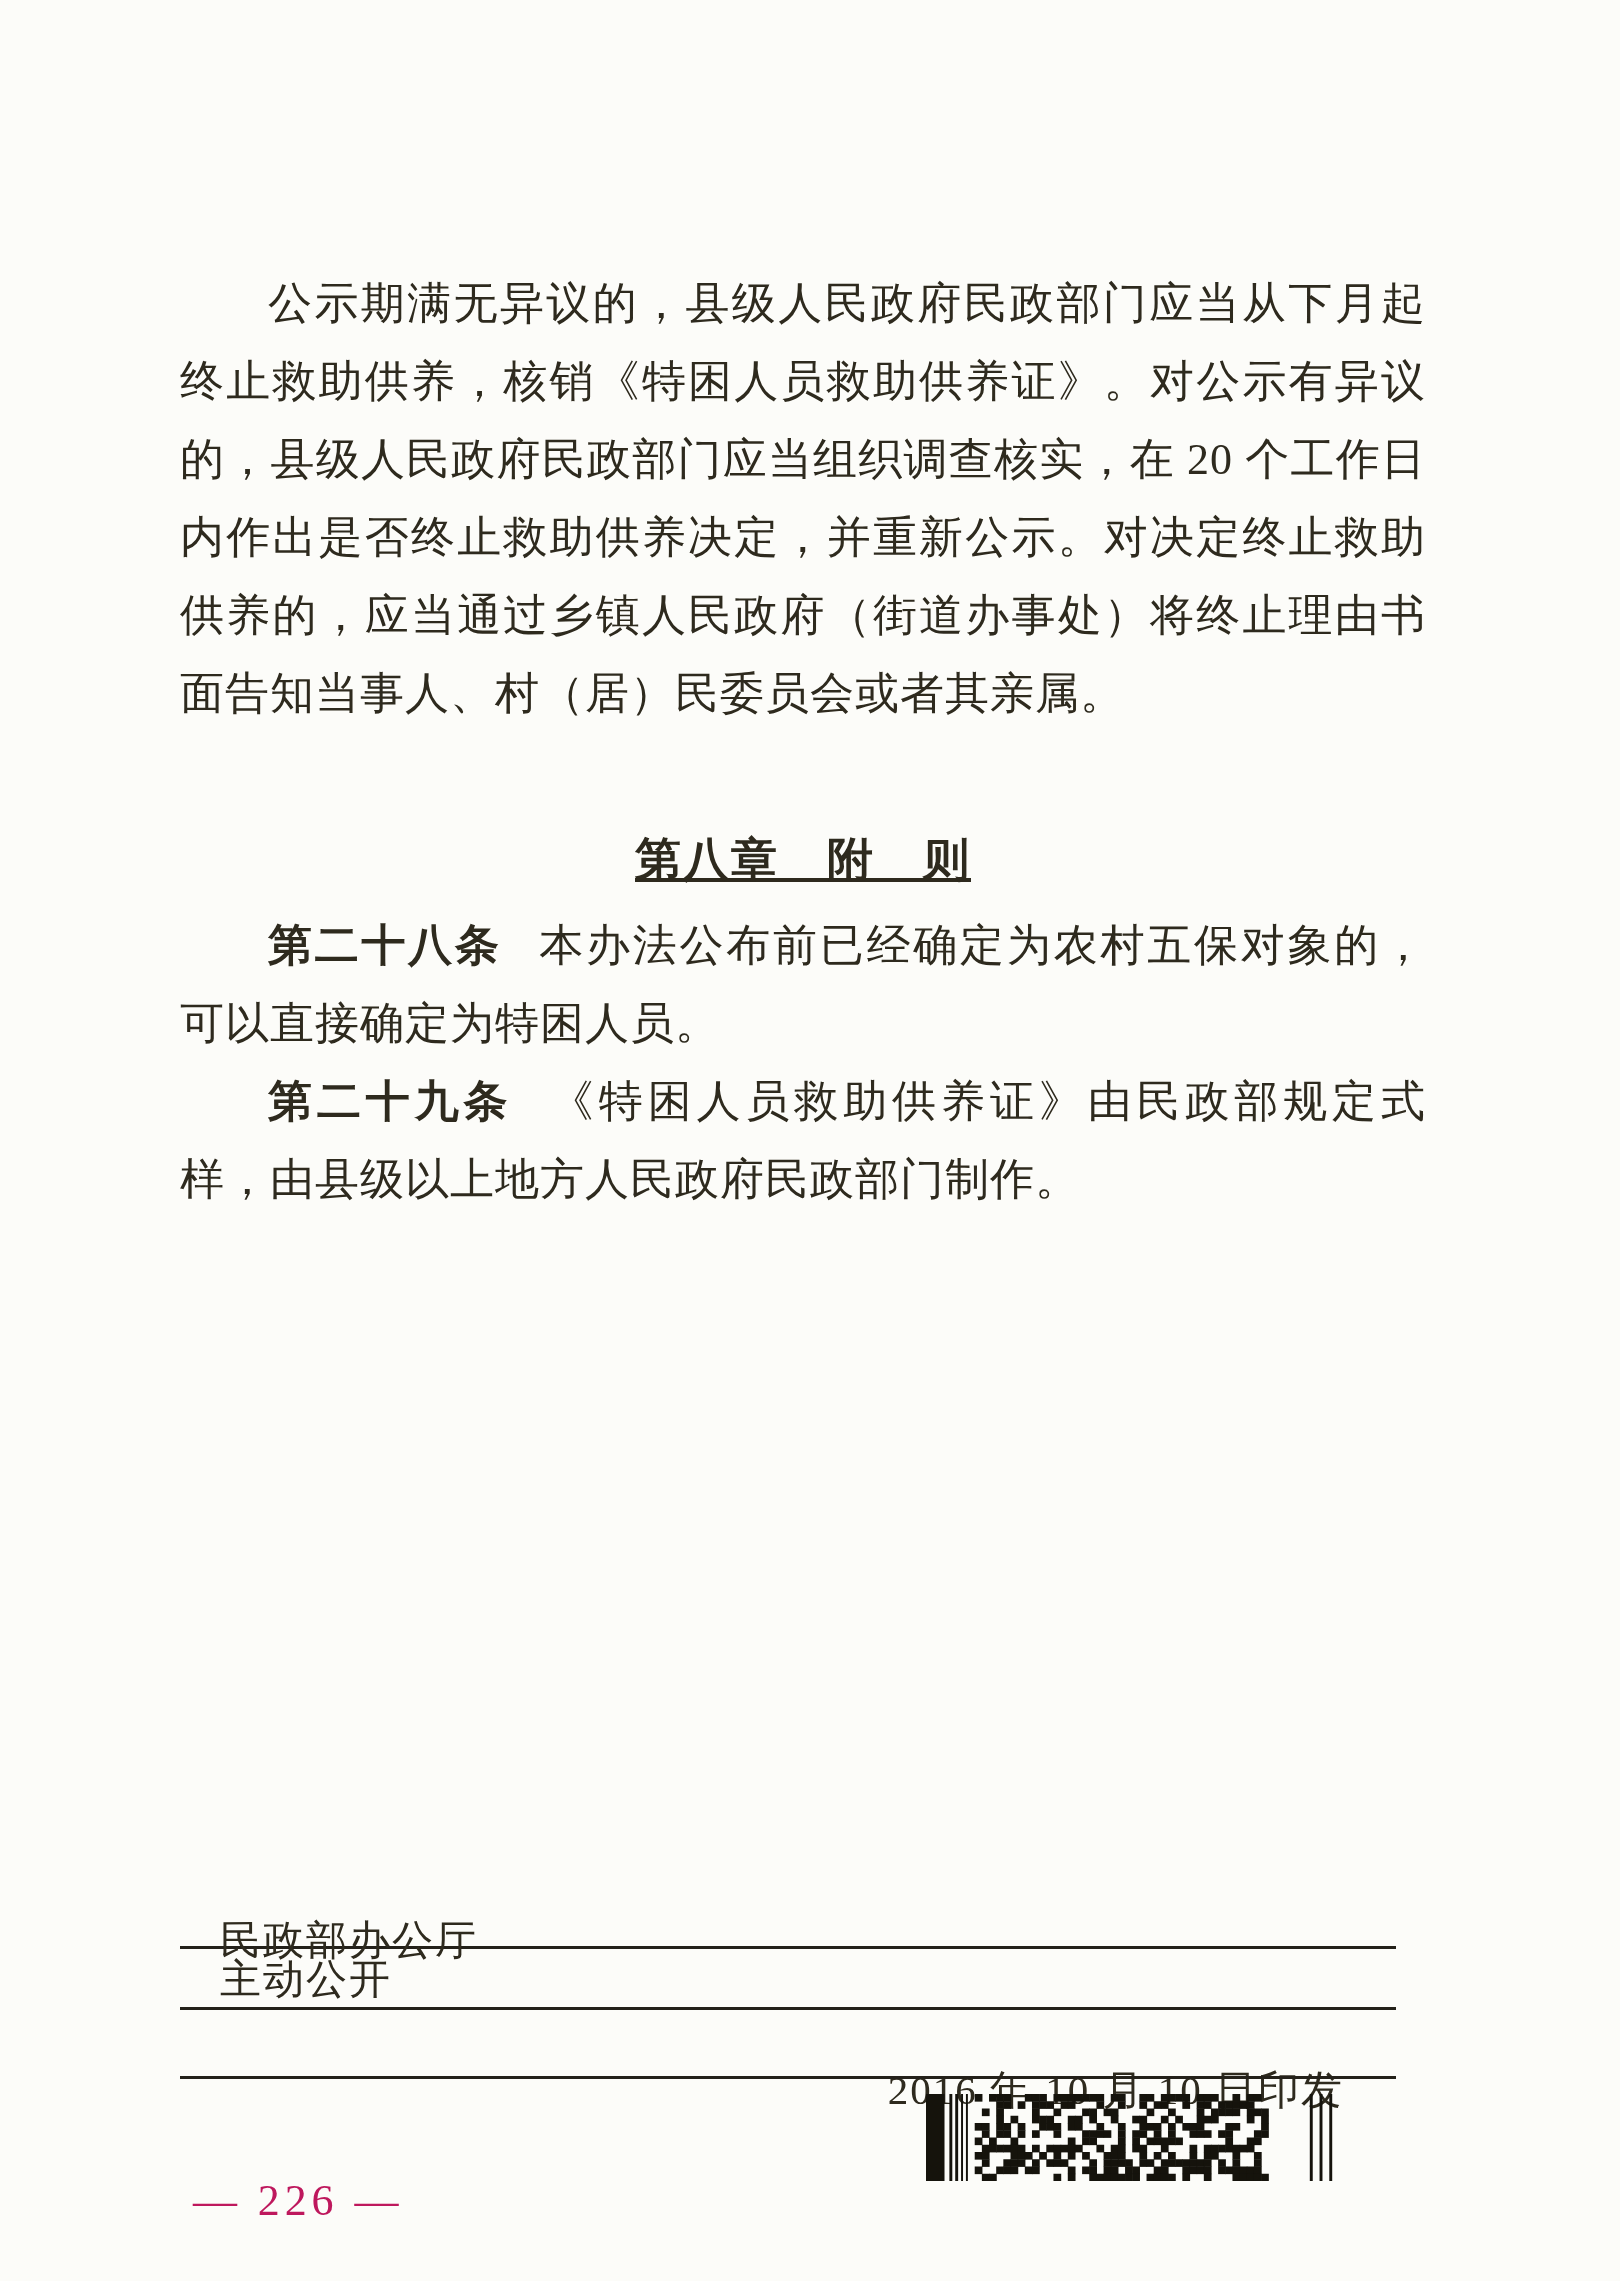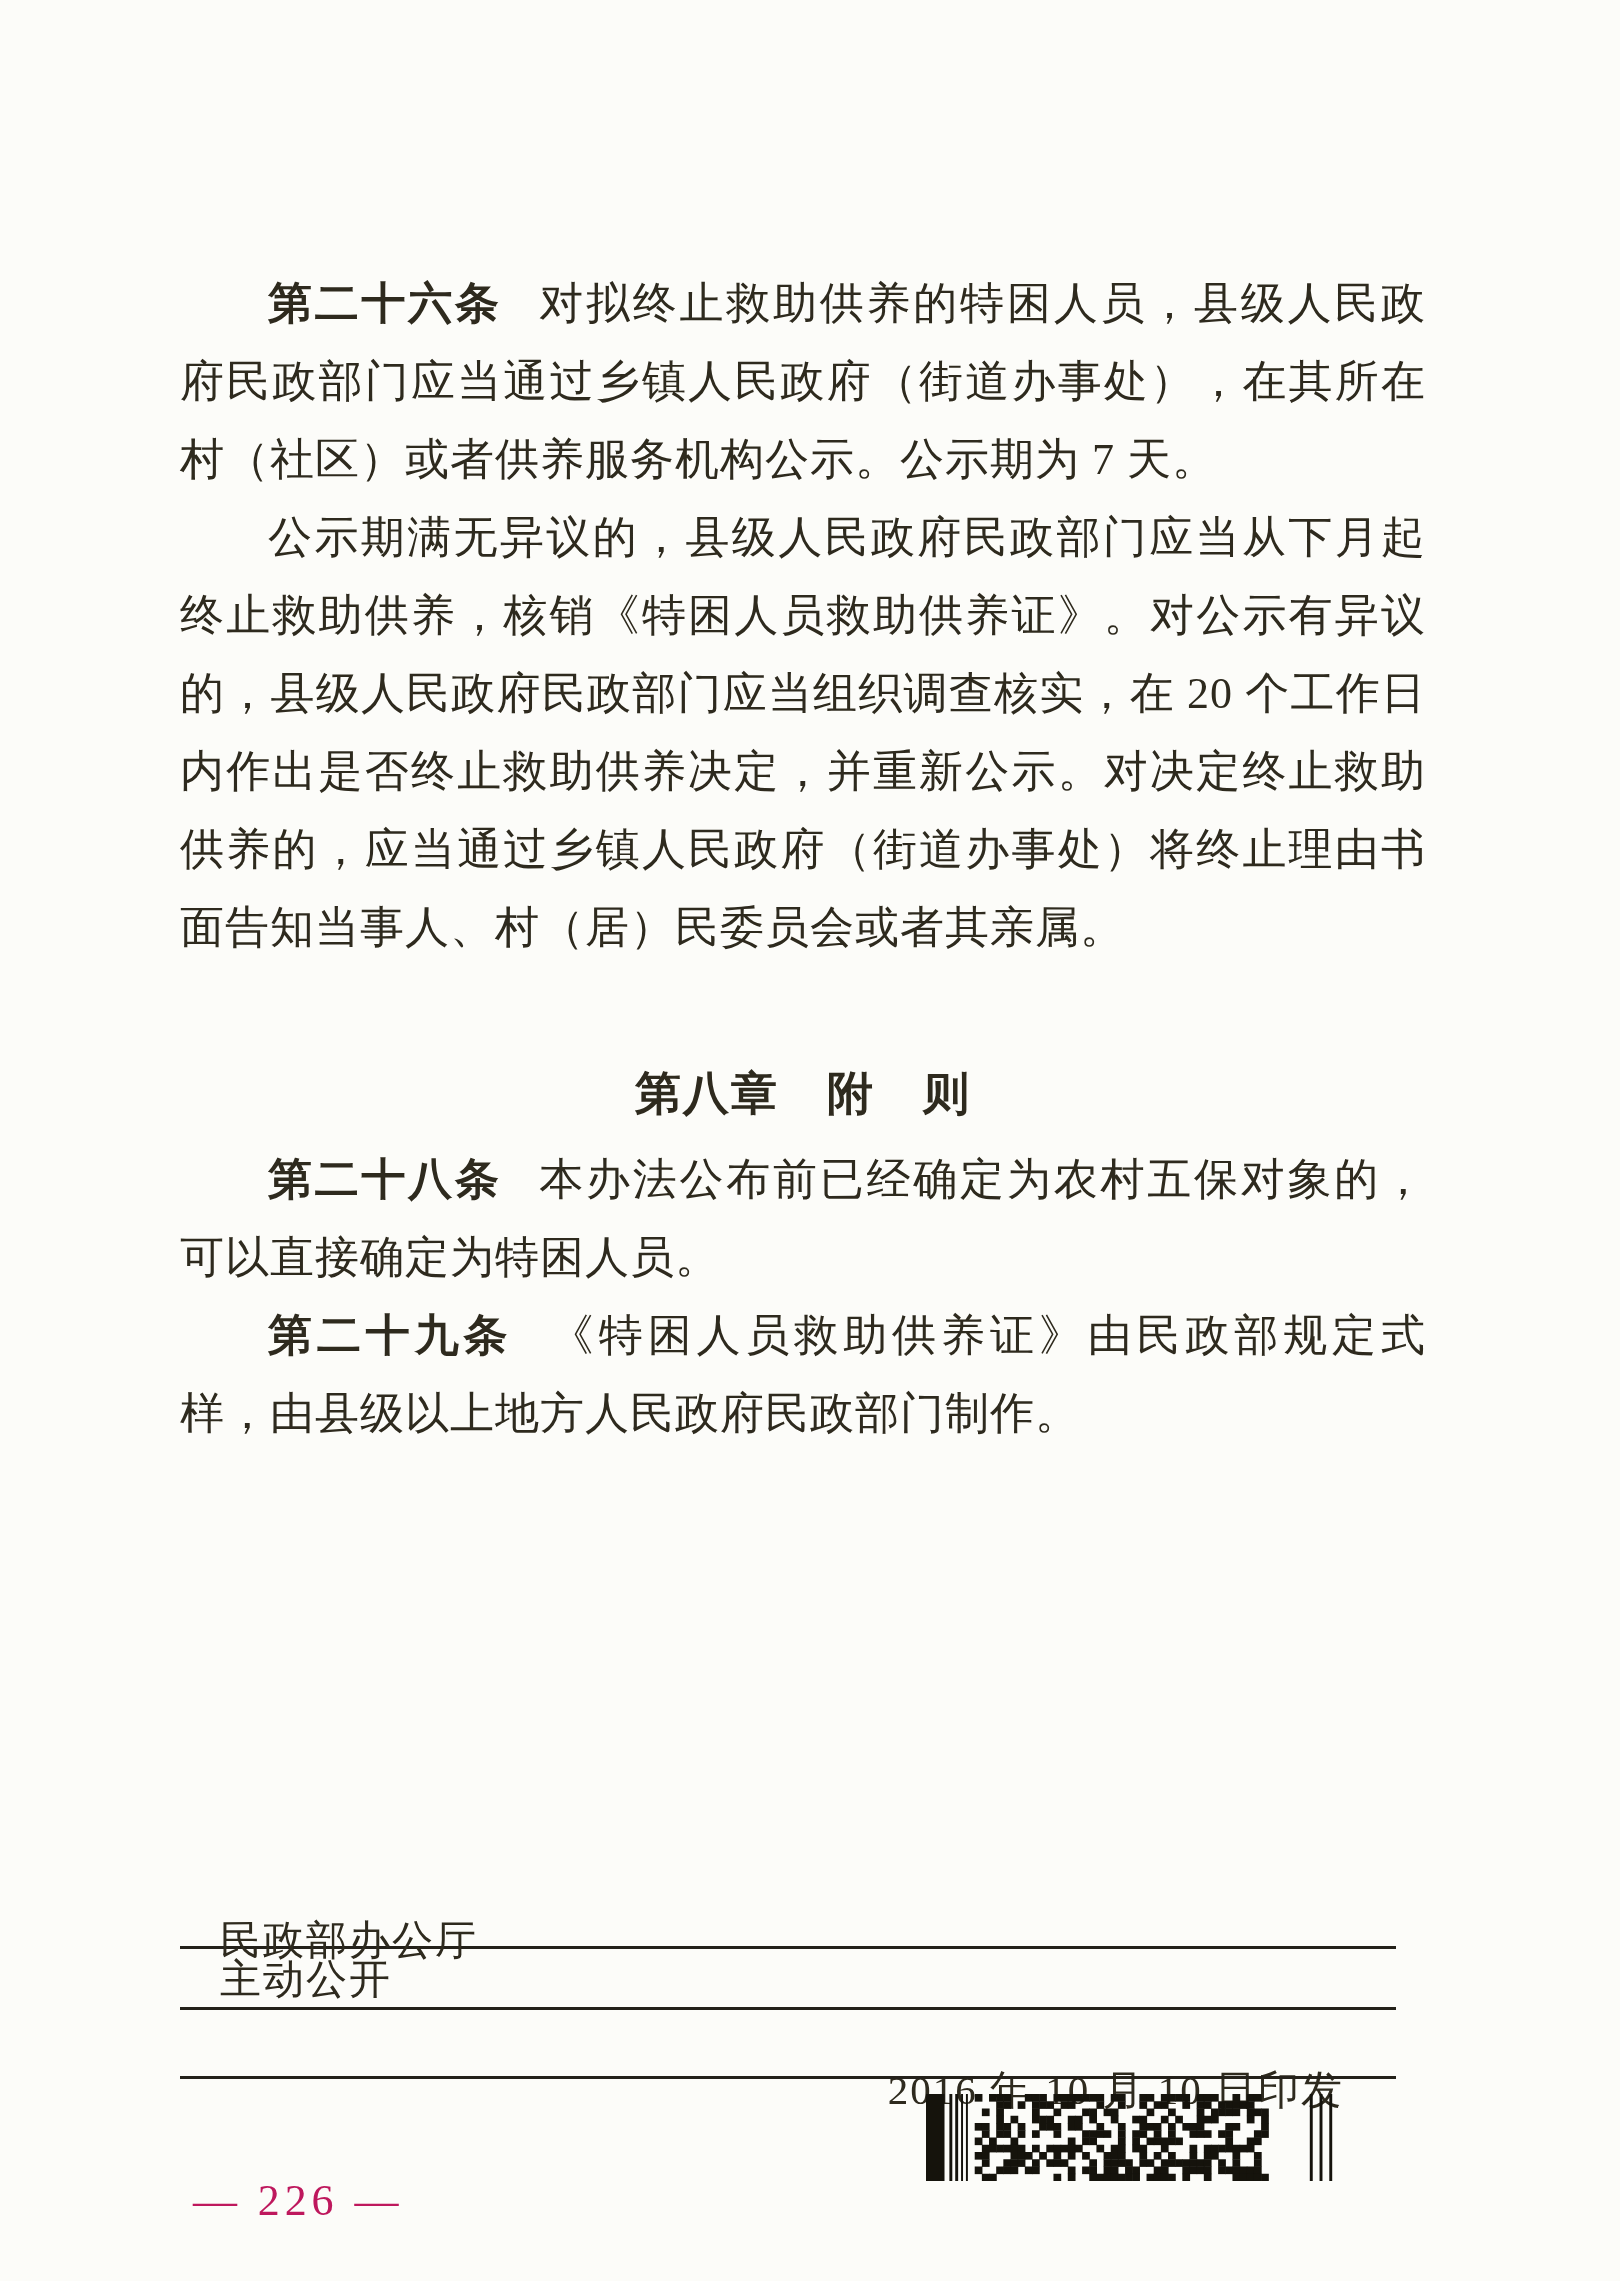--- a/index.html
+++ b/index.html
@@ -32,20 +32,21 @@
   .lead { font-weight: bold; margin-right: 0.85em; }
   .chapter {
     font-weight: bold;
     font-size: 46px;
     text-align: center;
     text-indent: 0;
     margin-top: 88px;
     margin-bottom: 7.8px;
     line-height: 78px;
     letter-spacing: 2px;
+    text-decoration: underline;
   }
   
   .rule {
     position: absolute;
     left: 180px;
     width: 1216px;
     height: 2.9px;
     background: var(--rule);
   }
   .rule-1 { top: 1946px; }
@@ -80,21 +81,20 @@
     letter-spacing: 4.9px;
     color: #be185d;
     white-space: nowrap;
   }
 </style>
 </head>
 <body>
 
 <main class="doc">
 
-  <p class="para"><span class="lead">第二十六条</span><span>对拟终止救助供养的特困人员，县级人民政府民政部门应当通过乡镇人民政府（街道办事处），在其所在村（社区）或者供养服务机构公示。公示期为 7 天。</span></p>
 
   <p class="para"><span>公示期满无异议的，县级人民政府民政部门应当从下月起终止救助供养，核销《特困人员救助供养证》。对公示有异议的，县级人民政府民政部门应当组织调查核实，在 20 个工作日内作出是否终止救助供养决定，并重新公示。对决定终止救助供养的，应当通过乡镇人民政府（街道办事处）将终止理由书面告知当事人、村（居）民委员会或者其亲属。</span></p>
 
 
   <h2 class="chapter">第八章　附　则</h2>
 
   <p class="para"><span class="lead">第二十八条</span><span>本办法公布前已经确定为农村五保对象的，可以直接确定为特困人员。</span></p>
 
   <p class="para"><span class="lead">第二十九条</span><span>《特困人员救助供养证》由民政部规定式样，由县级以上地方人民政府民政部门制作。</span></p>
 

